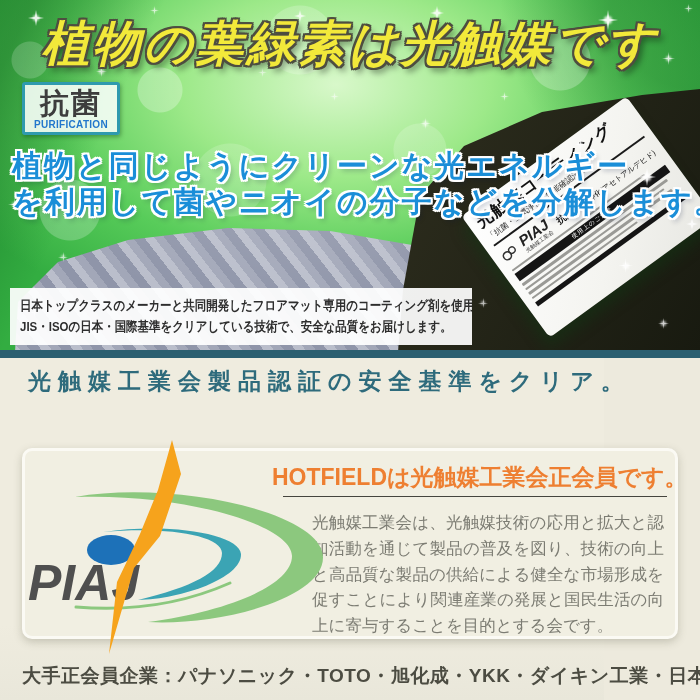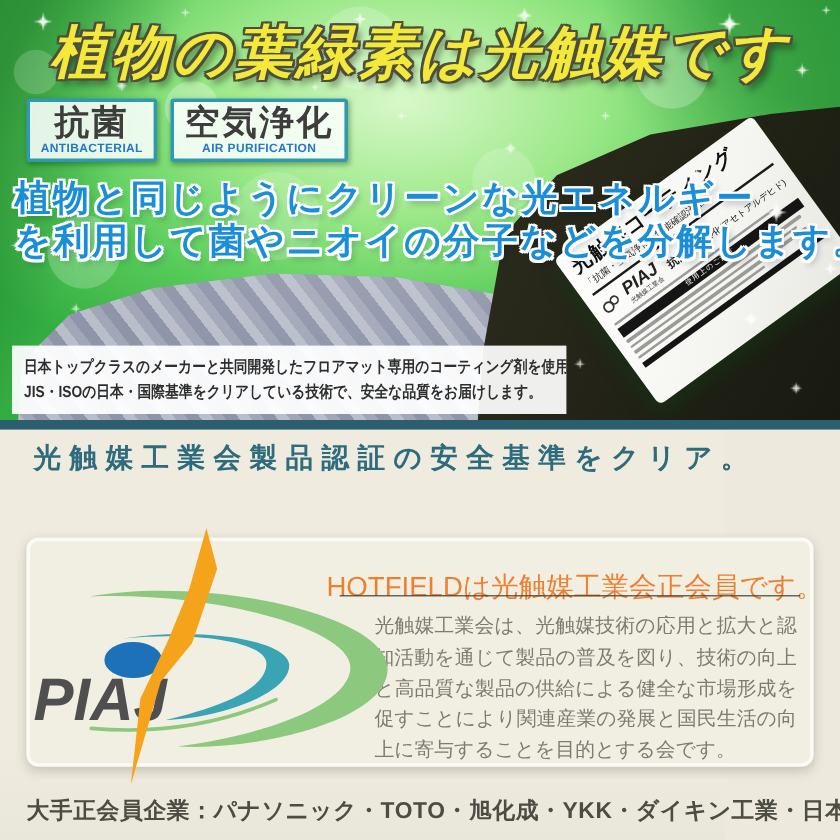--- a/index.html
+++ b/index.html
@@ -98,22 +98,22 @@
     font-weight:bold; font-size:23px; letter-spacing:7px; color:#2e6b7c; white-space:nowrap; }
   #cert-heading-1 { top:8px; }
   #cert-heading-2 { top:45px; }
 
   #member-box { position:absolute; left:22px; top:90px; width:656px; height:191px;
     background:#f1efe2; border:3px solid #fbfaf4; border-radius:10px;
     box-shadow:0 3px 9px rgba(90,90,70,.28); }
 
   #piaj-logo { position:absolute; left:20px; top:78px; width:310px; height:226px; z-index:3; }
 
-  #member-heading { position:absolute; left:272px; top:116px; width:408px; text-align:center;
-    font-size:23px; font-weight:normal; color:#ee7f31; white-space:nowrap; z-index:2; }
+  #member-heading { position:absolute; left:272px; top:104px; width:408px; text-align:center;
+    font-size:23px; font-weight:bold; color:#ee7f31; white-space:nowrap; z-index:2; }
   #member-underline { position:absolute; left:283px; top:138px; width:384px; height:1px; background:#45453e; z-index:2; }
   #member-desc { position:absolute; left:312px; top:152px; width:352px; font-size:16.5px;
     line-height:25.8px; color:#7c7c73; text-align:justify; z-index:2; }
   #members-line { position:absolute; left:22px; top:305px; font-size:19px; font-weight:600;
     color:#4c4c42; white-space:nowrap; letter-spacing:.5px; z-index:4; }
 </style>
 </head>
 <body>
 
 <div id="page">
@@ -147,25 +147,21 @@
       <div class="c-stripe" style="width:95%"></div>
       <div class="c-stripe" style="width:70%"></div>
       <div class="c-bar-b"></div>
     </div>
 
     <div id="main-title">植物の葉緑素は光触媒です</div>
 
     <div id="badges">
       <div class="badge">
         <div class="jp">抗菌</div>
-        <div class="en">ANTIBACTERIAL</div>
-      </div>
-      <div class="badge">
-        <div class="jp">空気浄化</div>
-        <div class="en">AIR PURIFICATION</div>
+        <div class="en">PURIFICATION</div>
       </div>
     </div>
 
     <div id="lead">
       <div>植物と同じようにクリーンな光エネルギー</div>
       <div>を利用して菌やニオイの分子などを分解します。</div>
     </div>
 
 
     <div id="info-box">

